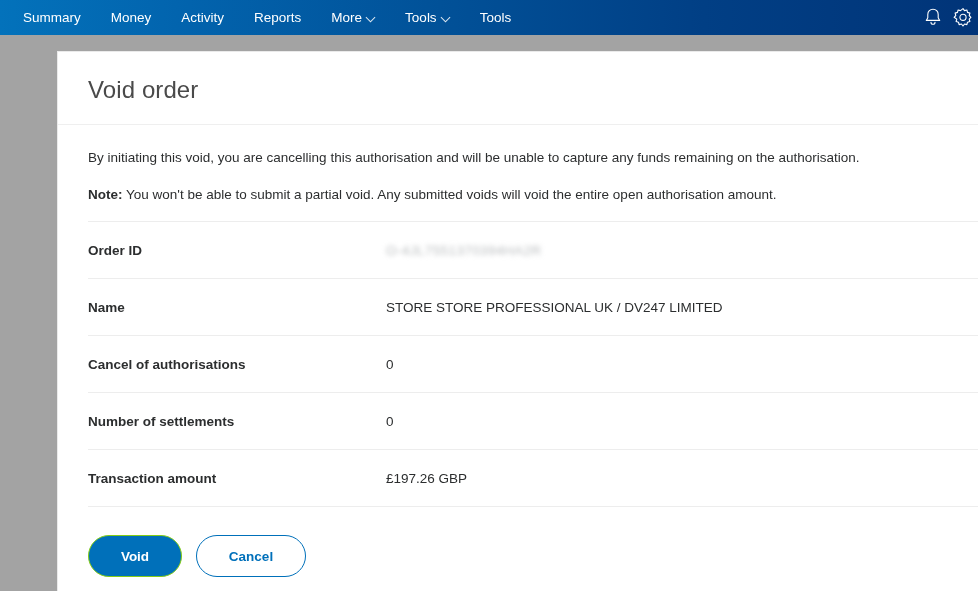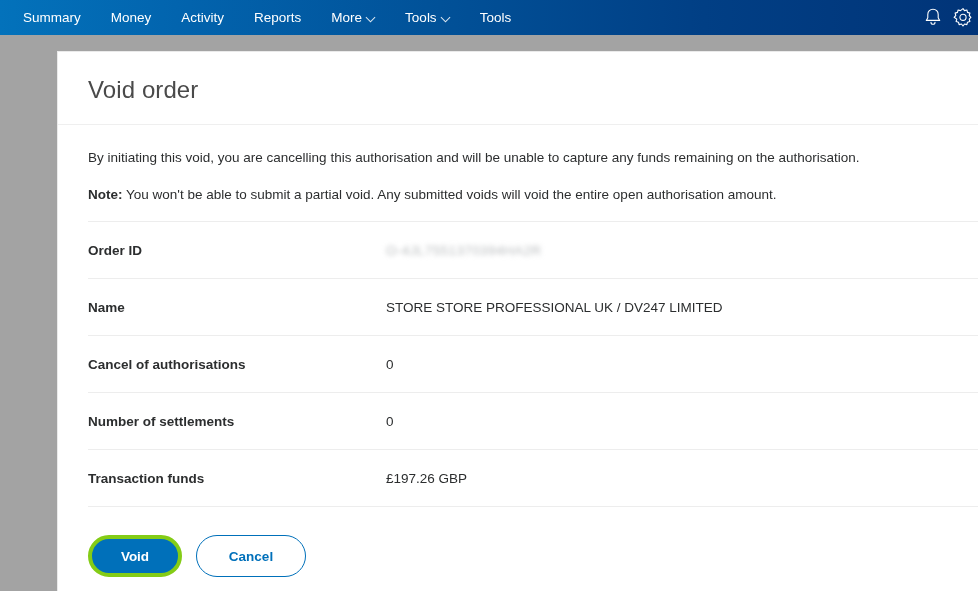--- a/index.html
+++ b/index.html
@@ -173,21 +173,21 @@
     box-sizing: border-box;
     display: inline-flex;
     align-items: center;
     justify-content: center;
     height: 42px;
     font-family: "Liberation Sans", sans-serif;
   }
   .btn-primary {
     background: #0070ba;
     color: #ffffff;
-    border: 4px solid #84cc16;
+    border: 1px solid #84cc16;
     width: 94px;
   }
   .btn-secondary {
     background: #ffffff;
     color: #0070ba;
     border: 1px solid #0070ba;
     width: 110px;
   }
 </style>
 </head>
@@ -266,21 +266,21 @@
         <div class="row-label">Cancel of authorisations</div>
         <div class="row-value">0</div>
       </div>
 
       <div class="row">
         <div class="row-label">Number of settlements</div>
         <div class="row-value">0</div>
       </div>
 
       <div class="row">
-        <div class="row-label">Transaction funds</div>
+        <div class="row-label">Transaction amount</div>
         <div class="row-value">£197.26 GBP</div>
       </div>
 
       <div class="actions">
         <button class="btn btn-primary">Void</button>
         <button class="btn btn-secondary">Cancel</button>
       </div>
 
     </div>
   </div>

